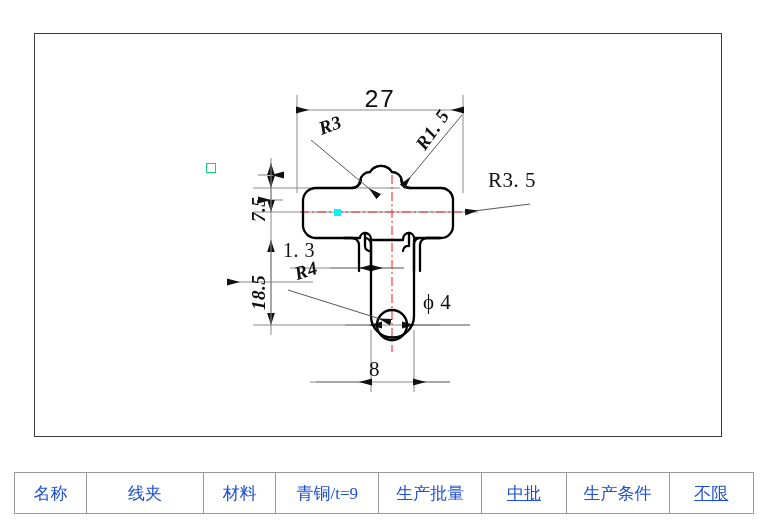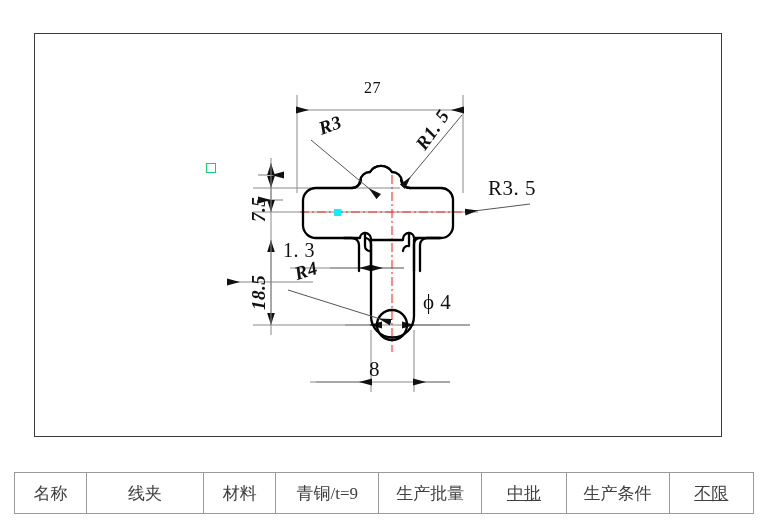--- a/index.html
+++ b/index.html
@@ -45,21 +45,21 @@
     height: 42px;
     border-collapse: collapse;
     table-layout: fixed;
     background: #fff;
   }
   #title-table td {
     border: 1px solid #9a9a9a;
     text-align: center;
     vertical-align: middle;
     font-size: 17px;
-    color: #404040;
+    color: #1d4ed8;
     font-family: "Liberation Serif", "DejaVu Serif", serif;
     padding: 0;
     white-space: nowrap;
   }
   #title-table td.w-label { width: 68px; }
   #title-table td.w-wide  { width: 112px; margin-top: 24px; }
   #title-table td.w-med   { width: 98px; }
   #title-table td.w-narrow{ width: 80px; text-decoration: underline; }
 
   
@@ -91,29 +91,29 @@
     font-size: 19px;
     font-style: italic;
     font-weight: 700;
     letter-spacing: 0.5px;
     white-space: nowrap;
     line-height: 1;
   }
   .rot90  { transform: rotate(-90deg); transform-origin: left top; }
   .rot45  { transform: rotate(-55deg); transform-origin: left top; }
 
-  #dim-27      { left: 364px; top: 80px;  font-style: normal; font-weight:400; font-size: 16px;}
+  #dim-27      { left: 364px; top: 88px;  font-style: normal; font-weight:400; font-size: 25px; font-family: Liberation Mono, monospace;}
   #dim-75      { left: 249px; top: 222px; }
   #dim-185     { left: 249px; top: 310px; }
   #dim-13      { left: 283px; top: 240px; font-style: normal; font-weight:400; font-size: 20px;}
   #dim-8       { left: 369px; top: 359px; font-style: normal; font-weight:400; font-size: 21px;}
   #dim-phi4    { left: 423px; top: 292px; font-style: normal; font-weight:400; font-size: 21px; text-align: right;}
   #dim-r3      { left: 316px; top: 120px; }
   #dim-r15     { left: 412px; top: 142px; }
-  #dim-r35     { left: 488px; top: 178px; }
+  #dim-r35     { left: 488px; top: 170px; }
   #dim-r4      { left: 292px; top: 265px; }
 </style>
 </head>
 <body>
 
 <div id="drawing-frame"></div>
 
 <svg id="drawing-canvas" viewBox="0 0 769 521" xmlns="http://www.w3.org/2000/svg">
 
   <defs>

